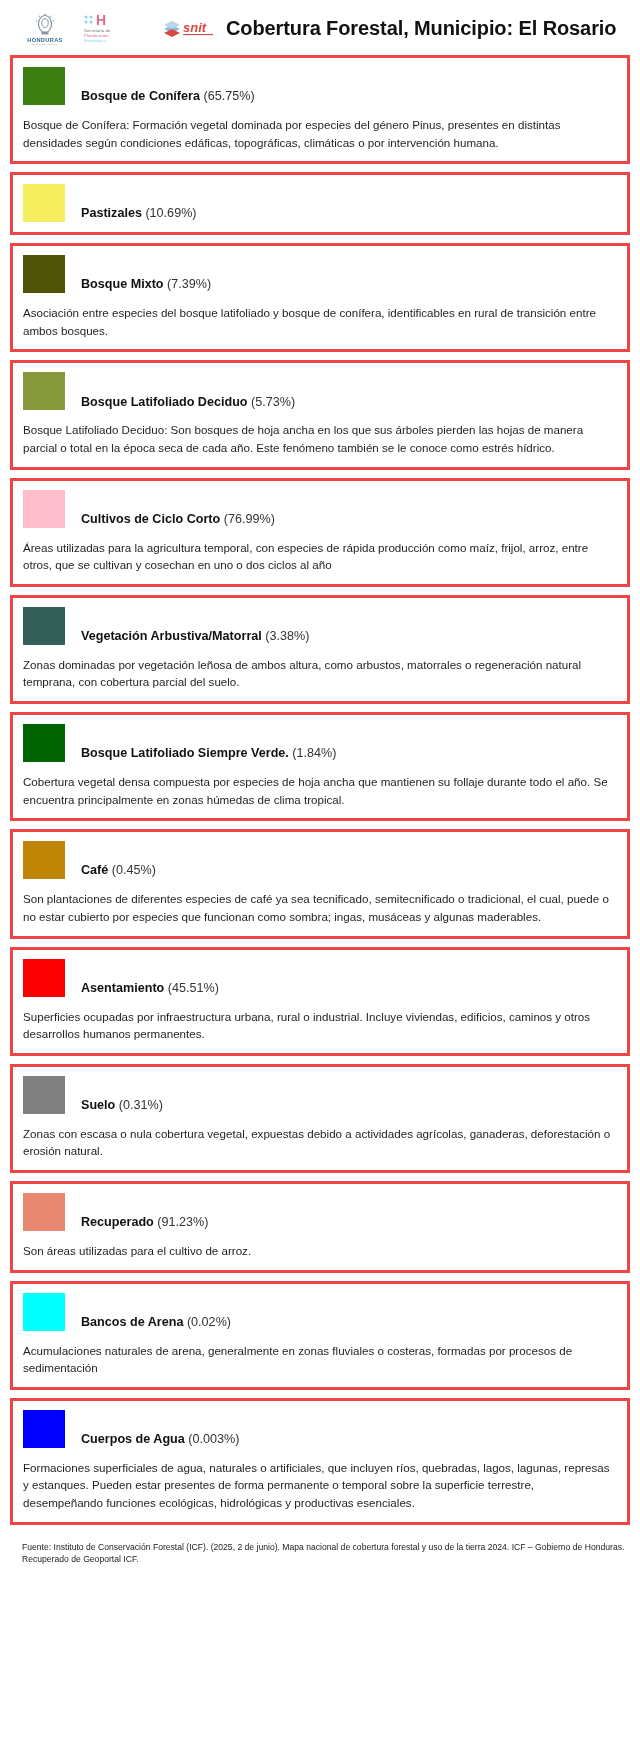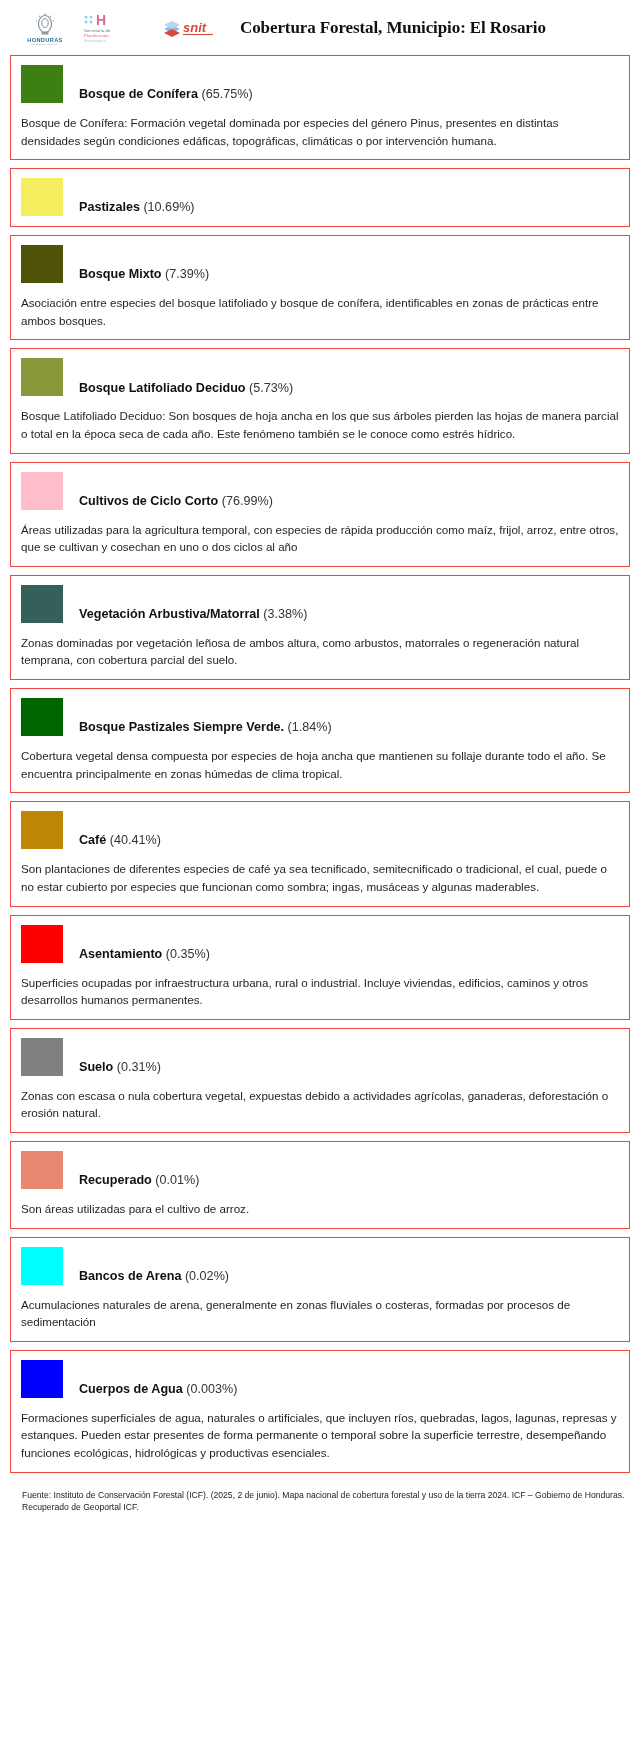--- a/index.html
+++ b/index.html
@@ -31,35 +31,34 @@
   .logo {
     display: flex;
     align-items: center;
     justify-content: center;
     flex: 0 0 auto;
   }
   .logo-hn { width: 62px; height: 34px; }
   .logo-sec { width: 72px; height: 34px; margin-left: 6px; }
   .logo-snit { width: 64px; height: 30px; margin-left: 6px; }
   .header-title {
-    font-size: 17px;
+    font-size: 20px;
     font-weight: bold;
     color: #111111;
     letter-spacing: -0.1px;
-    margin-left: 16px;
+    margin-left: 2px;
     white-space: nowrap;
-    font-family: Liberation Serif, serif;
   }
 
   
   .cards {
     padding: 0 10px;
   }
   .card {
-    border: 1px solid #ef4444;
+    border: 3px solid #ef4444;
     background: #ffffff;
     margin-bottom: 8px;
     padding: 9px 10px 10px 10px;
   }
   .card-head {
     display: flex;
     align-items: flex-end;
     gap: 0;
     min-height: 38px;
   }
@@ -178,21 +177,21 @@
     </div>
 
     <div class="card">
       <div class="card-head">
         <span class="swatch" style="background:#4F5308"></span>
         <span class="card-label">
           <span class="name">Bosque Mixto</span>
           <span class="pct">(7.39%)</span>
         </span>
       </div>
-      <div class="card-desc">Asociación entre especies del bosque latifoliado y bosque de conífera, identificables en zonas de prácticas entre ambos bosques.</div>
+      <div class="card-desc">Asociación entre especies del bosque latifoliado y bosque de conífera, identificables en rural de transición entre ambos bosques.</div>
     </div>
 
     <div class="card">
       <div class="card-head">
         <span class="swatch" style="background:#88993C"></span>
         <span class="card-label">
           <span class="name">Bosque Latifoliado Deciduo</span>
           <span class="pct">(5.73%)</span>
         </span>
       </div>
@@ -218,44 +217,44 @@
           <span class="pct">(3.38%)</span>
         </span>
       </div>
       <div class="card-desc">Zonas dominadas por vegetación leñosa de ambos altura, como arbustos, matorrales o regeneración natural temprana, con cobertura parcial del suelo.</div>
     </div>
 
     <div class="card">
       <div class="card-head">
         <span class="swatch" style="background:#006400"></span>
         <span class="card-label">
-          <span class="name">Bosque Pastizales Siempre Verde.</span>
+          <span class="name">Bosque Latifoliado Siempre Verde.</span>
           <span class="pct">(1.84%)</span>
         </span>
       </div>
       <div class="card-desc">Cobertura vegetal densa compuesta por especies de hoja ancha que mantienen su follaje durante todo el año. Se encuentra principalmente en zonas húmedas de clima tropical.</div>
     </div>
 
     <div class="card">
       <div class="card-head">
         <span class="swatch" style="background:#BF8504"></span>
         <span class="card-label">
           <span class="name">Café</span>
-          <span class="pct">(40.41%)</span>
+          <span class="pct">(0.45%)</span>
         </span>
       </div>
       <div class="card-desc">Son plantaciones de diferentes especies de café ya sea tecnificado, semitecnificado o tradicional, el cual, puede o no estar cubierto por especies que funcionan como sombra; ingas, musáceas y algunas maderables.</div>
     </div>
 
     <div class="card">
       <div class="card-head">
         <span class="swatch" style="background:#FA0000"></span>
         <span class="card-label">
           <span class="name">Asentamiento</span>
-          <span class="pct">(0.35%)</span>
+          <span class="pct">(45.51%)</span>
         </span>
       </div>
       <div class="card-desc">Superficies ocupadas por infraestructura urbana, rural o industrial. Incluye viviendas, edificios, caminos y otros desarrollos humanos permanentes.</div>
     </div>
 
     <div class="card">
       <div class="card-head">
         <span class="swatch" style="background:#808080"></span>
         <span class="card-label">
           <span class="name">Suelo</span>
@@ -263,21 +262,21 @@
         </span>
       </div>
       <div class="card-desc">Zonas con escasa o nula cobertura vegetal, expuestas debido a actividades agrícolas, ganaderas, deforestación o erosión natural.</div>
     </div>
 
     <div class="card">
       <div class="card-head">
         <span class="swatch" style="background:#E98872"></span>
         <span class="card-label">
           <span class="name">Recuperado</span>
-          <span class="pct">(0.01%)</span>
+          <span class="pct">(91.23%)</span>
         </span>
       </div>
       <div class="card-desc">Son áreas utilizadas para el cultivo de arroz.</div>
     </div>
 
     <div class="card">
       <div class="card-head">
         <span class="swatch" style="background:#00FFFF"></span>
         <span class="card-label">
           <span class="name">Bancos de Arena</span>

